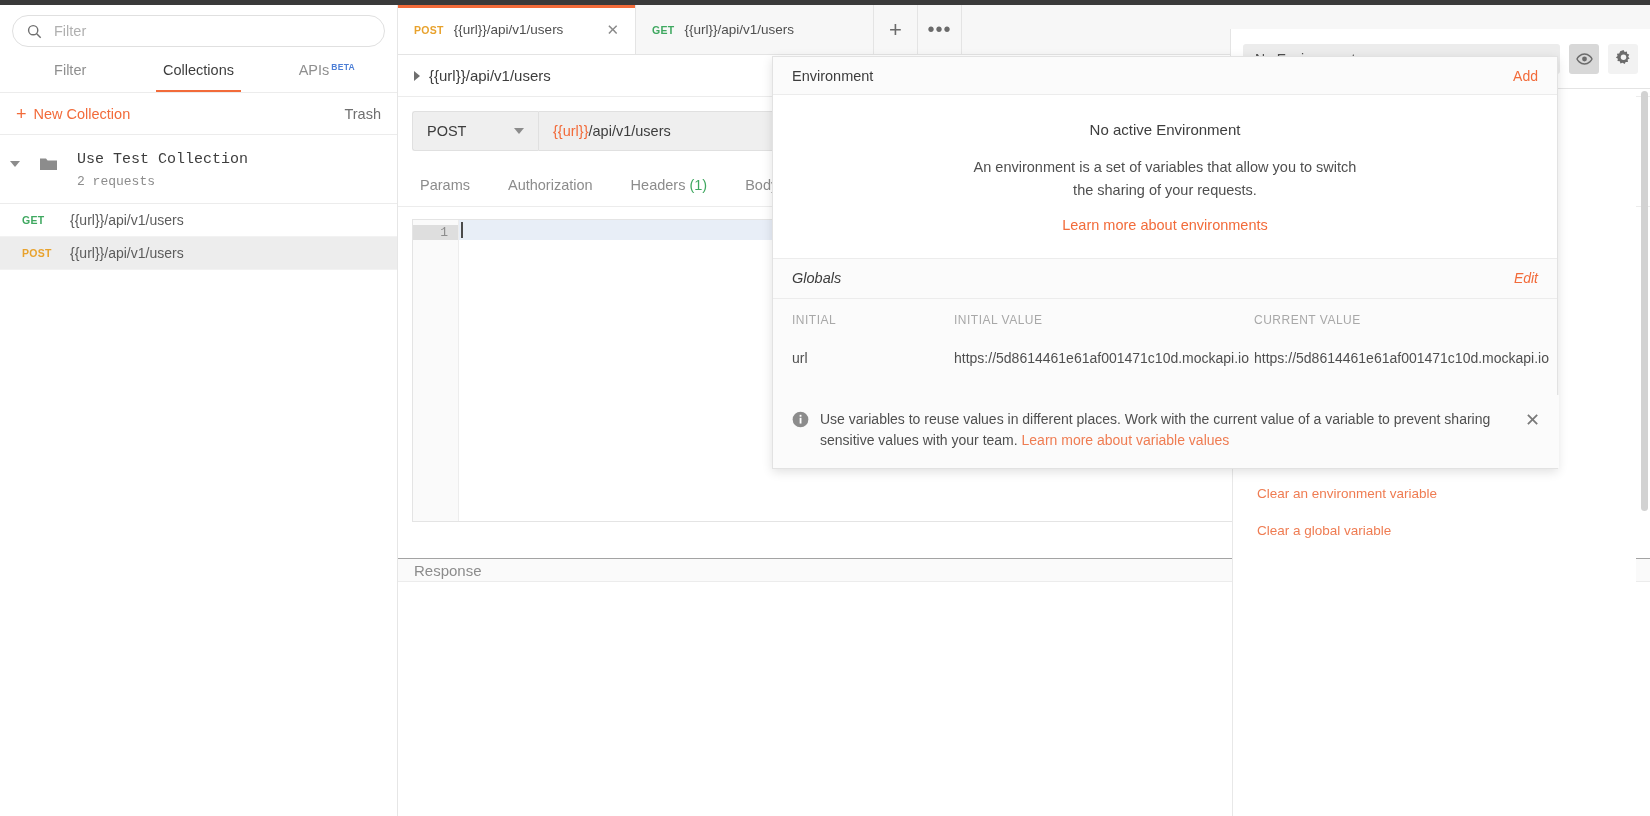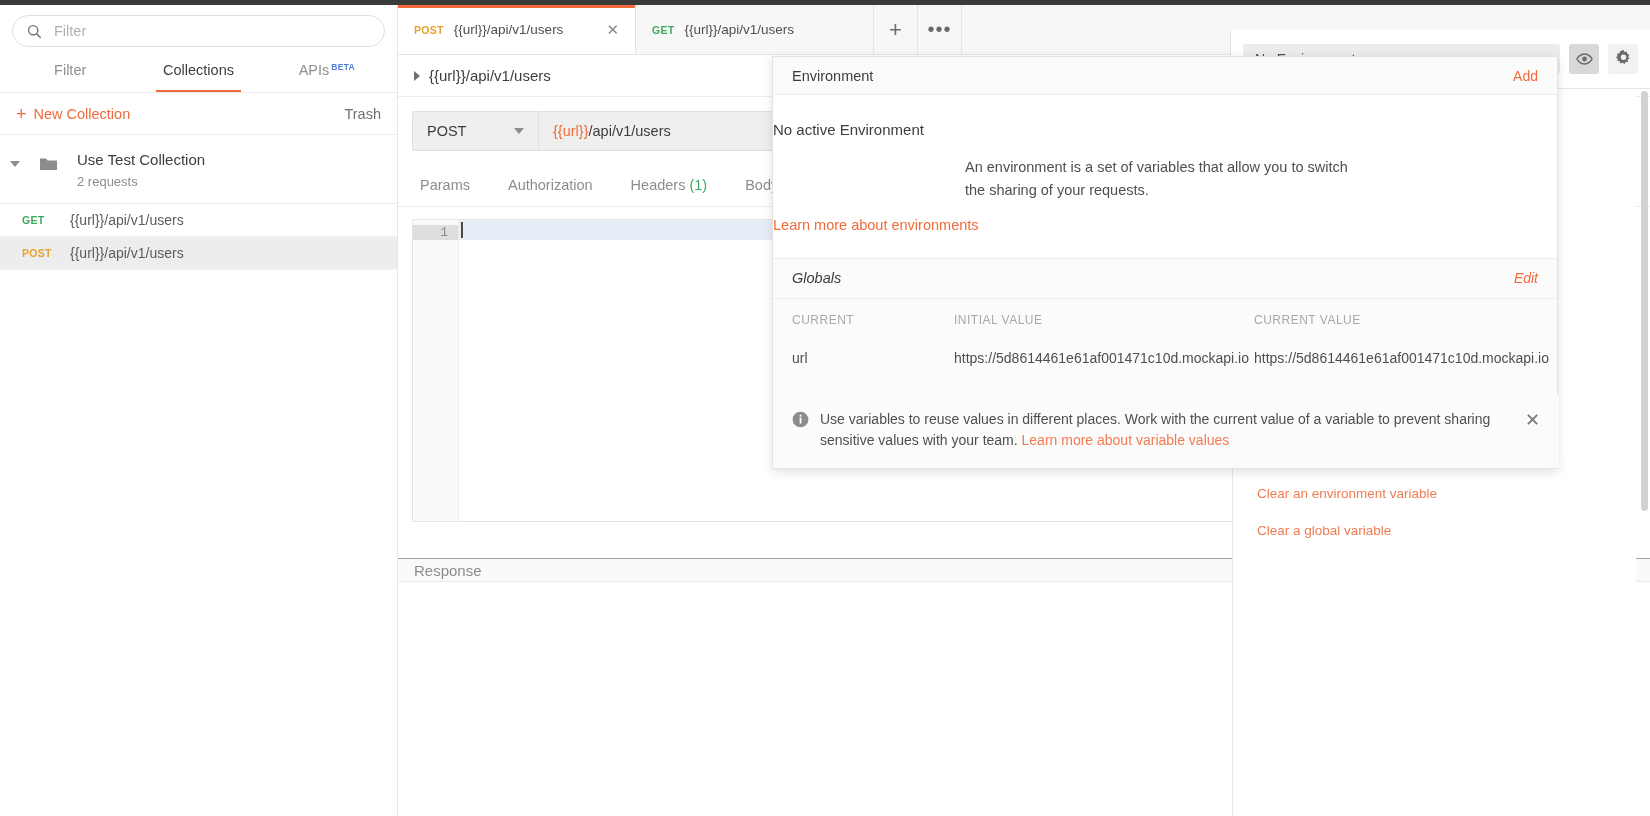--- a/index.html
+++ b/index.html
@@ -58,20 +58,21 @@
     display: flex; align-items: center; gap: 7px;
     color: #f26b3a; font-size: 14.5px; cursor: pointer;
   }
   .plus-ic { font-size: 18px; line-height: 1; font-weight: 500; }
   .trash-link { color: #6f6f6f; font-size: 14.5px; cursor: pointer; }
 
   .collection {
     display: flex; align-items: flex-start; gap: 20px;
     padding: 14px 16px 14px 10px; border-bottom: 1px solid #ececec;
     cursor: pointer;
+    font-family: Liberation Mono, monospace;
   }
   .caret-down {
     width: 0; height: 0; margin-top: 12px;
     border-left: 5px solid transparent; border-right: 5px solid transparent;
     border-top: 6px solid #8c8c8c; flex: 0 0 auto;
   }
   .folder-ic { margin-top: 8px; flex: 0 0 auto; }
   .coll-name { font-size: 15px; color: #3d3d3d; line-height: 1.45; }
   .coll-sub { font-size: 13px; color: #8c8c8c; margin-top: 3px; }
 
@@ -254,21 +255,21 @@
   }
   .pop-head {
     display: flex; align-items: center; justify-content: space-between;
     height: 38px; padding: 0 19px; border-bottom: 1px solid #ececec;
     background: #fbfbfb;
   }
   .pop-head .t { font-size: 14.5px; color: #3d3d3d; }
   .pop-link { color: #f26b3a; font-size: 14px; cursor: pointer; text-decoration: none; }
 
   .pop-empty {
-    background: #ffffff; padding: 26px 0 24px 0; 
+    background: #ffffff; padding: 26px 0 24px 0; text-align: center;
     border-bottom: 1px solid #ececec;
   }
   .pe-title { font-size: 15px; color: #3d3d3d; margin-bottom: 18px; }
   .pe-desc {
     font-size: 14.5px; color: #4f4f4f; line-height: 1.57;
     max-width: 400px; margin: 0 auto;
   }
   .pe-link { display: inline-block; margin-top: 15px; color: #f26b3a; font-size: 14.5px; cursor: pointer; }
 
   .globals-head {
@@ -485,21 +486,21 @@
     <span class="pe-link">Learn more about environments</span>
   </div>
 
   <div class="globals-head">
     <span class="t">Globals</span>
     <a class="pop-link">Edit</a>
   </div>
 
   <div class="vtable">
     <div class="vrow">
-      <div class="vh col-var">CURRENT</div>
+      <div class="vh col-var">INITIAL</div>
       <div class="vh col-init">INITIAL VALUE</div>
       <div class="vh col-cur">CURRENT VALUE</div>
     </div>
     <div class="vrow">
       <div class="vc col-var">url</div>
       <div class="vc col-init">https://5d8614461e61af001471c10d.mockapi.io</div>
       <div class="vc col-cur">https://5d8614461e61af001471c10d.mockapi.io</div>
     </div>
   </div>
 

